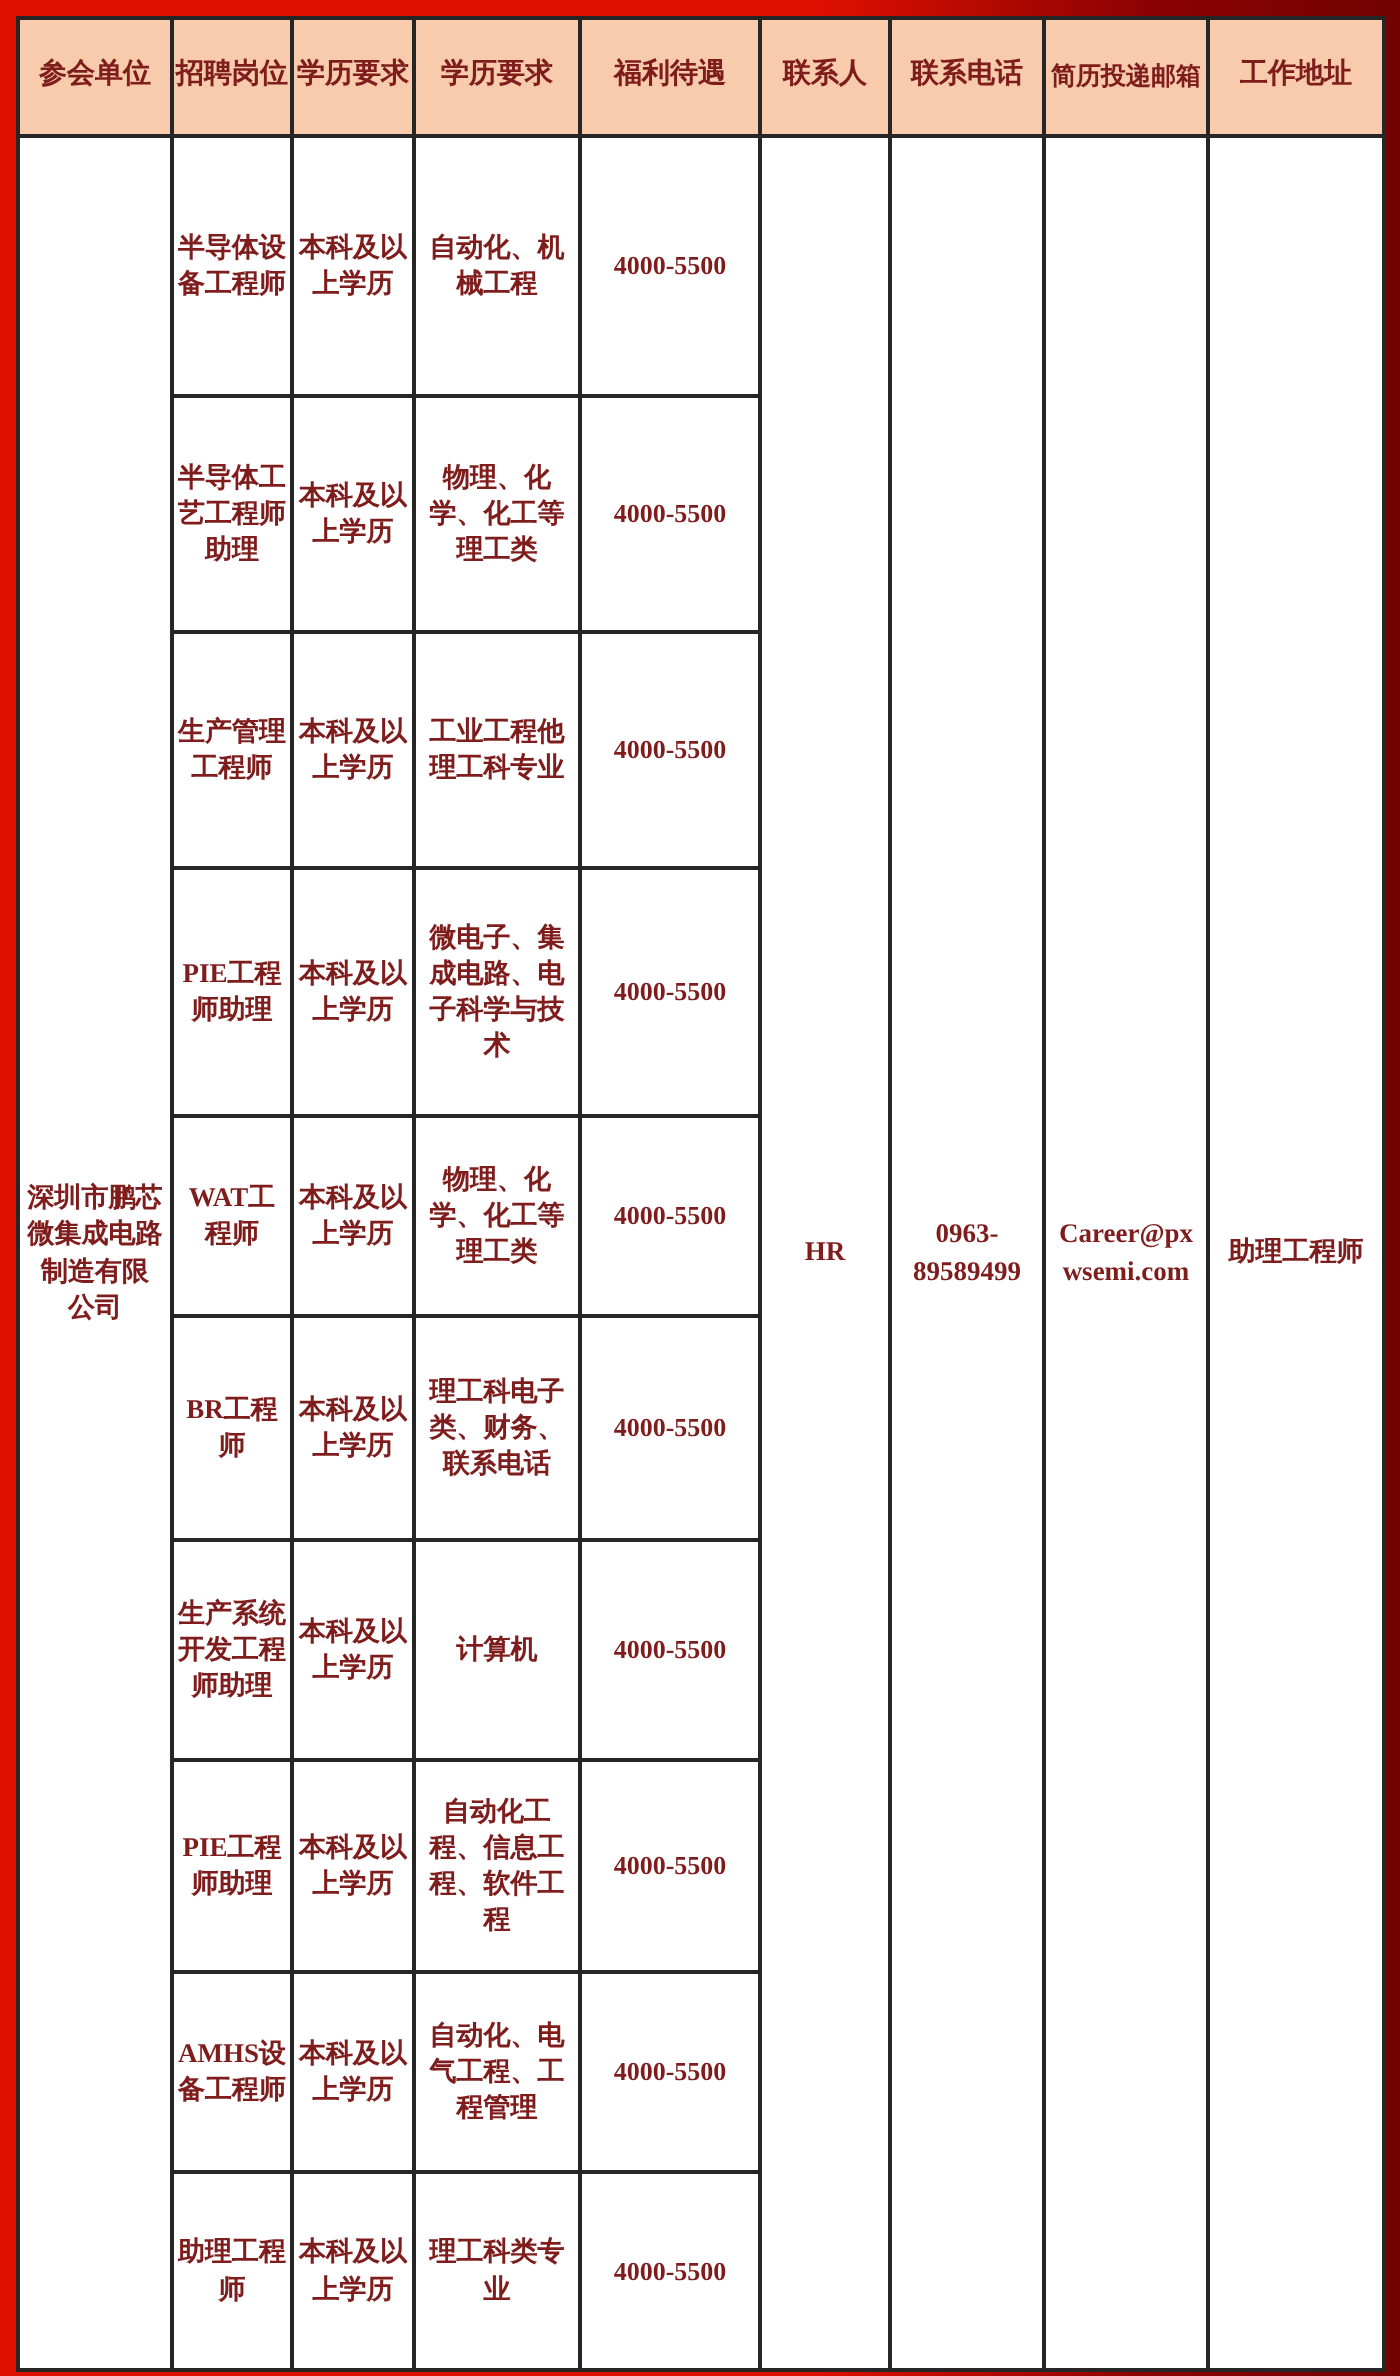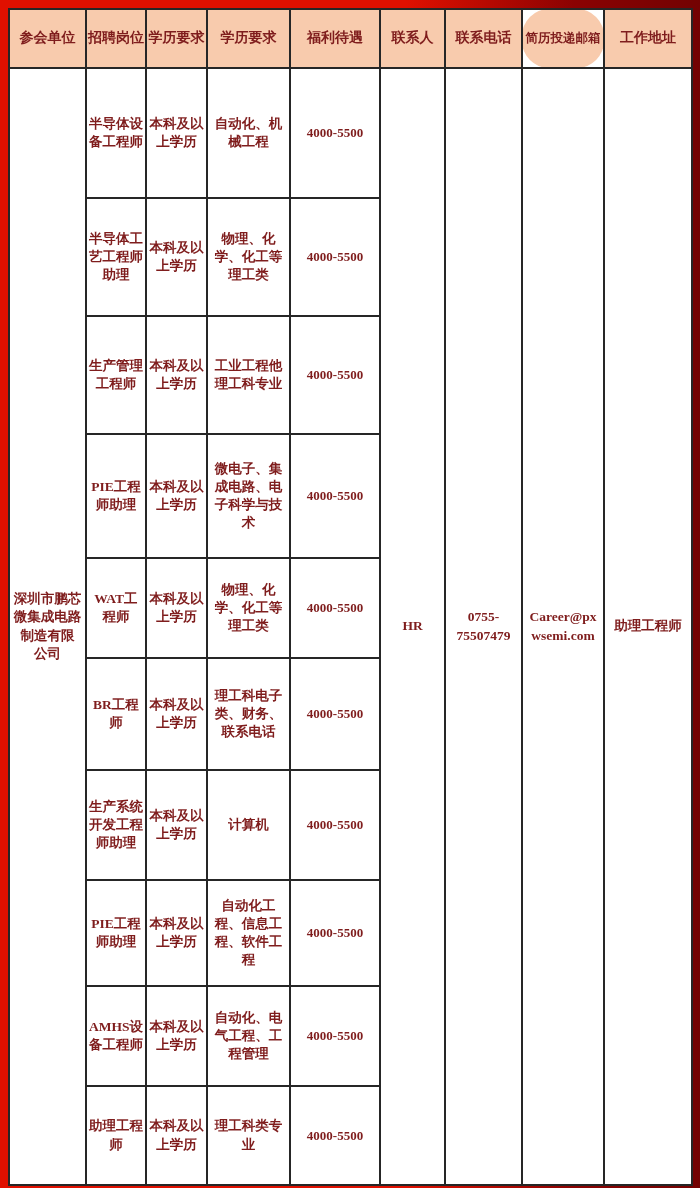--- a/index.html
+++ b/index.html
@@ -24,21 +24,21 @@
     padding:1px 2px;
     overflow:hidden;
   }
   .job-table thead th{
     background:#f8cbad;
     height:57px;
     font-size:14px;
     white-space:nowrap;
     padding:0 1px;
   }
-  .job-table thead th.hdr-tight{font-size:12.5px;border-radius:27px;}
+  .job-table thead th.hdr-tight{font-size:12.5px;}
   td.company-cell{white-space:pre-line;font-size:13.5px;margin-top:41px;}
   td.salary-cell{font-size:13px;letter-spacing:0;}
   td.email-cell{overflow-wrap:anywhere;word-break:break-all;}
   td.phone-cell{overflow-wrap:anywhere;}
 </style>
 </head>
 <body>
 
 <div class="page">
   <table class="job-table">
@@ -70,21 +70,21 @@
       <tr style="height:130px">
         <td rowspan="10" class="company-cell">深圳市鹏芯
 微集成电路
 制造有限
 公司</td>
         <td>半导体设备工程师</td>
         <td>本科及以上学历</td>
         <td>自动化、机械工程</td>
         <td class="salary-cell">4000-5500</td>
         <td rowspan="10">HR</td>
-        <td rowspan="10" class="phone-cell">0755-75507479</td>
+        <td rowspan="10" class="phone-cell">0963-89589499</td>
         <td rowspan="10" class="email-cell">Career@pxwsemi.com</td>
         <td rowspan="10">助理工程师</td>
       </tr>
       <tr style="height:118px">
         <td>半导体工艺工程师助理</td>
         <td>本科及以上学历</td>
         <td>物理、化学、化工等理工类</td>
         <td class="salary-cell">4000-5500</td>
       </tr>
       <tr style="height:118px">

